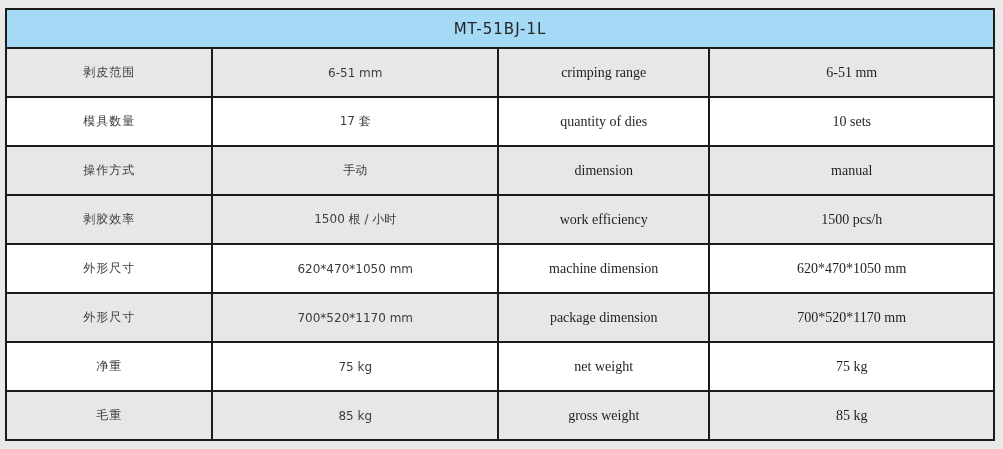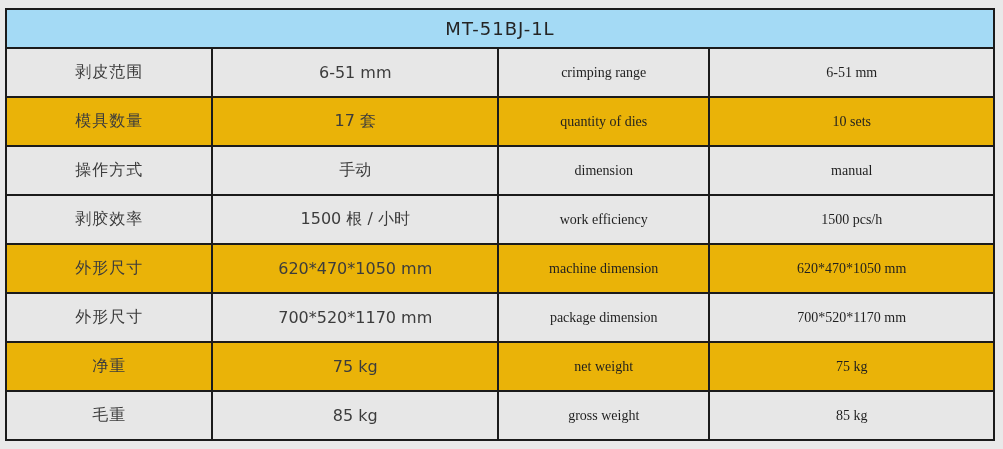--- a/index.html
+++ b/index.html
@@ -29,30 +29,30 @@
     text-align: center;
     vertical-align: middle;
     padding: 0 4px;
     overflow: hidden;
     white-space: nowrap;
   }
   td.title-cell {
     background: #a4daf5;
     height: 37px;
     font-family: "DejaVu Sans", sans-serif;
-    font-size: 18px;
+    font-size: 15px;
     font-weight: 500;
     letter-spacing: 1px;
     color: #242424;
   }
   tr.light td { background: #e7e7e7; }
-  tr.dark  td { background: #eab308; }
+  tr.dark  td { background: #ffffff; }
   td.cn {
     font-family: "DejaVu Sans", sans-serif;
-    font-size: 16px;
+    font-size: 12px;
     color: #3c3c3c;
     margin-left: 19px;
   }
   td.cn-label { letter-spacing: 1px; }
   td.en {
     font-family: "Liberation Serif", serif;
     font-size: 14px;
     color: #1f1f1f;
   }
 </style>

